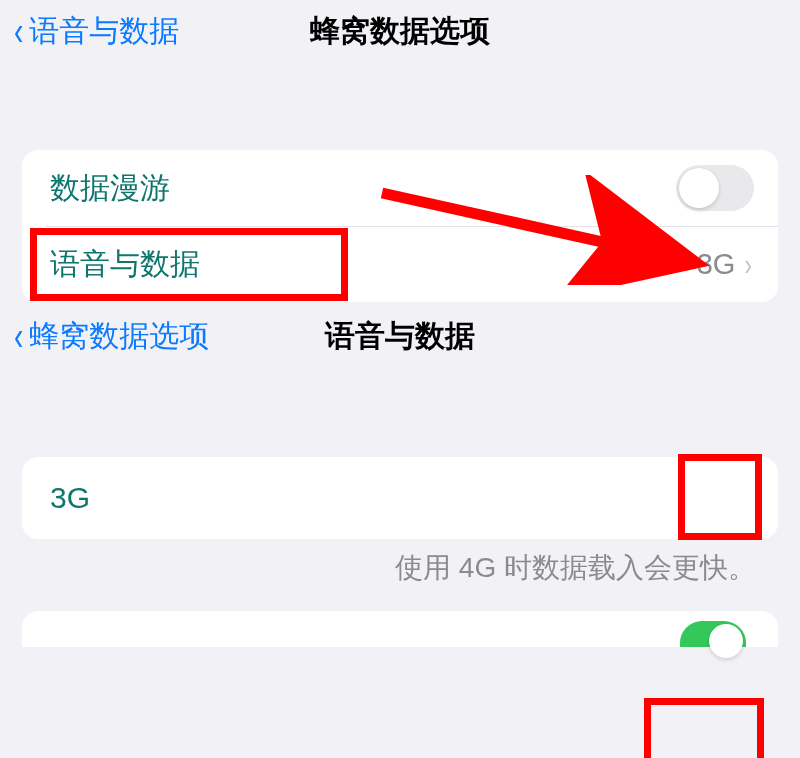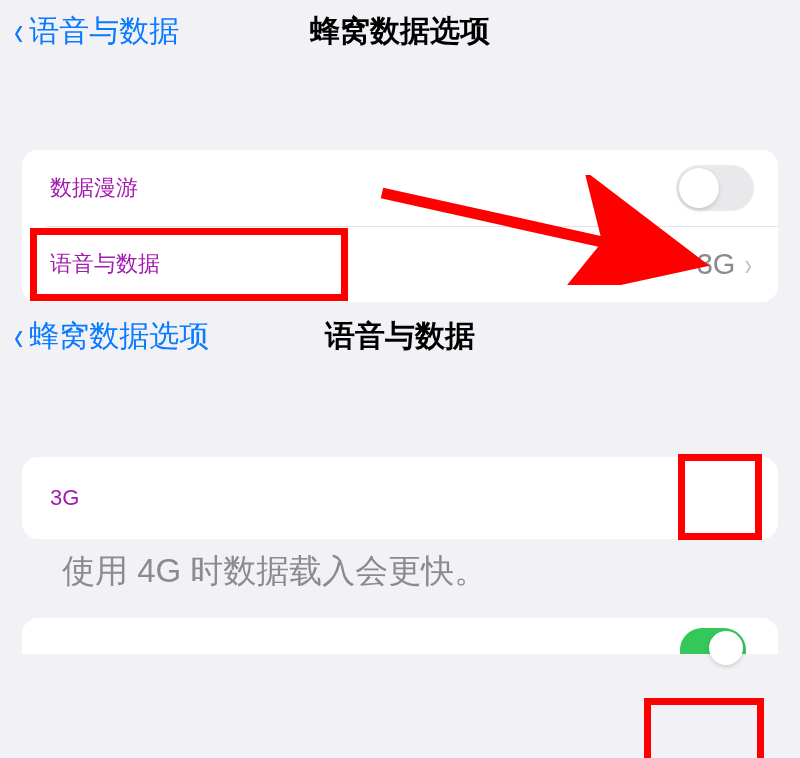--- a/index.html
+++ b/index.html
@@ -69,22 +69,22 @@
     .row + .row::before {
       content: "";
       position: absolute;
       left: 24px;
       right: 0;
       top: 0;
       height: 1px;
       background: #e3e3e7;
     }
     .row-label {
-      font-size: 22px;
-      color: #a21caf;
+      font-size: 30px;
+      color: #0f766e;
       font-weight: 400;
     }
     .row-right {
       display: flex;
       align-items: center;
       gap: 8px;
     }
     .row-value {
       font-size: 29px;
       color: #8a8a90;
@@ -114,23 +114,24 @@
       background: #ffffff;
       box-shadow: 0 2px 4px rgba(0,0,0,0.15), 0 0 0 0.5px rgba(0,0,0,0.04);
     }
 
     .checkmark {
       color: #0a7aff;
       font-size: 36px;
       font-weight: 400;
     }
     .footer-note {
-      font-size: 33px;
+      font-size: 28px;
       color: #8a8a90;
-      padding: 10px 44px 0 62px;
+      padding: 10px 44px 0 44px;
+      text-align: right;
     }
 
     
     .screen-2 .spacer-top { height: 82px; }
     .screen-2 .row { height: 82px; }
 
     
     .hl {
       position: absolute;
       border: 7px solid #ff0000;

